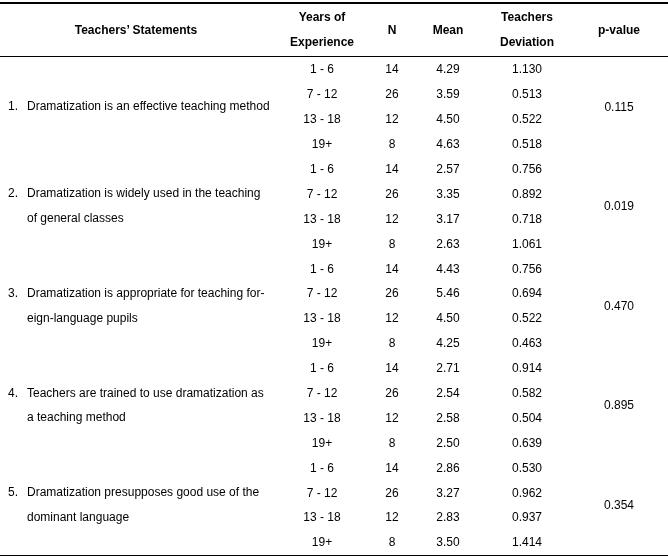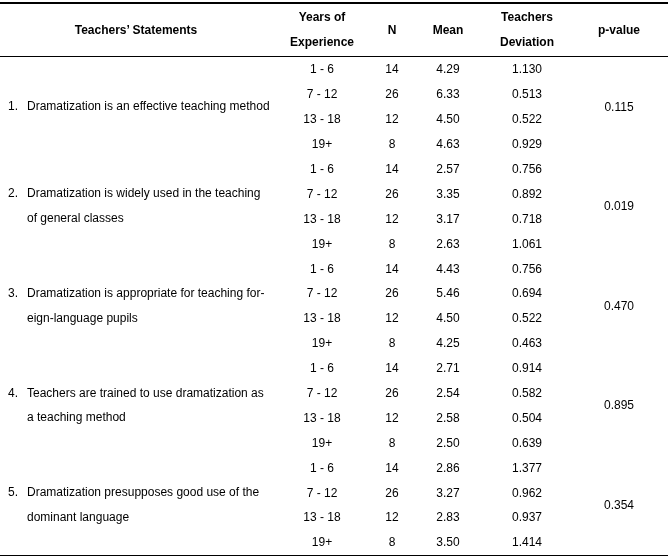--- a/index.html
+++ b/index.html
@@ -111,34 +111,34 @@
         </td>
         <td>1 - 6</td>
         <td>14</td>
         <td>4.29</td>
         <td>1.130</td>
         <td rowspan="4">0.115</td>
       </tr>
       <tr>
         <td>7 - 12</td>
         <td>26</td>
-        <td>6.33</td>
+        <td>3.59</td>
         <td>0.513</td>
       </tr>
       <tr>
         <td>13 - 18</td>
         <td>12</td>
         <td>4.50</td>
         <td>0.522</td>
       </tr>
       <tr>
         <td>19+</td>
         <td>8</td>
         <td>4.63</td>
-        <td>0.929</td>
+        <td>0.518</td>
       </tr>
 
       <tr>
         <td class="stmt-cell" rowspan="4">
           <div class="stmt-wrap">
               <span class="stmt-num">2.</span>
               <span class="stmt-text"><span class="stmt-line">Dramatization is widely used in the teaching</span><br class="nb"><span class="stmt-line">of general classes</span></span>
             </div>
         </td>
         <td>1 - 6</td>
@@ -233,21 +233,21 @@
       <tr>
         <td class="stmt-cell" rowspan="4">
           <div class="stmt-wrap">
               <span class="stmt-num">5.</span>
               <span class="stmt-text"><span class="stmt-line">Dramatization presupposes good use of the</span><br class="nb"><span class="stmt-line">dominant language</span></span>
             </div>
         </td>
         <td>1 - 6</td>
         <td>14</td>
         <td>2.86</td>
-        <td>1.377</td>
+        <td>0.530</td>
         <td rowspan="4">0.354</td>
       </tr>
       <tr>
         <td>7 - 12</td>
         <td>26</td>
         <td>3.27</td>
         <td>0.962</td>
       </tr>
       <tr>
         <td>13 - 18</td>

